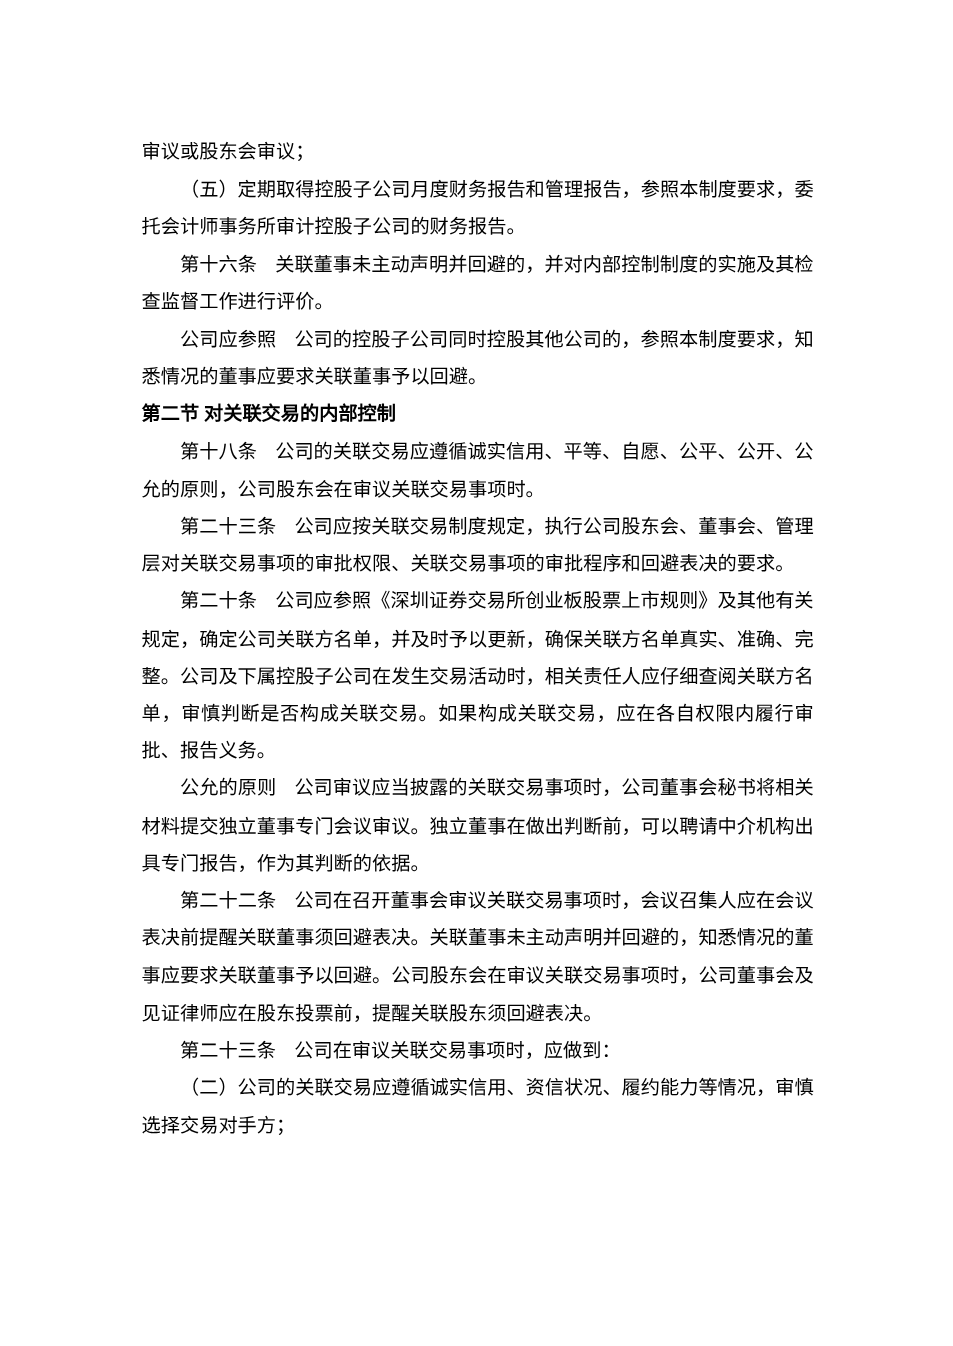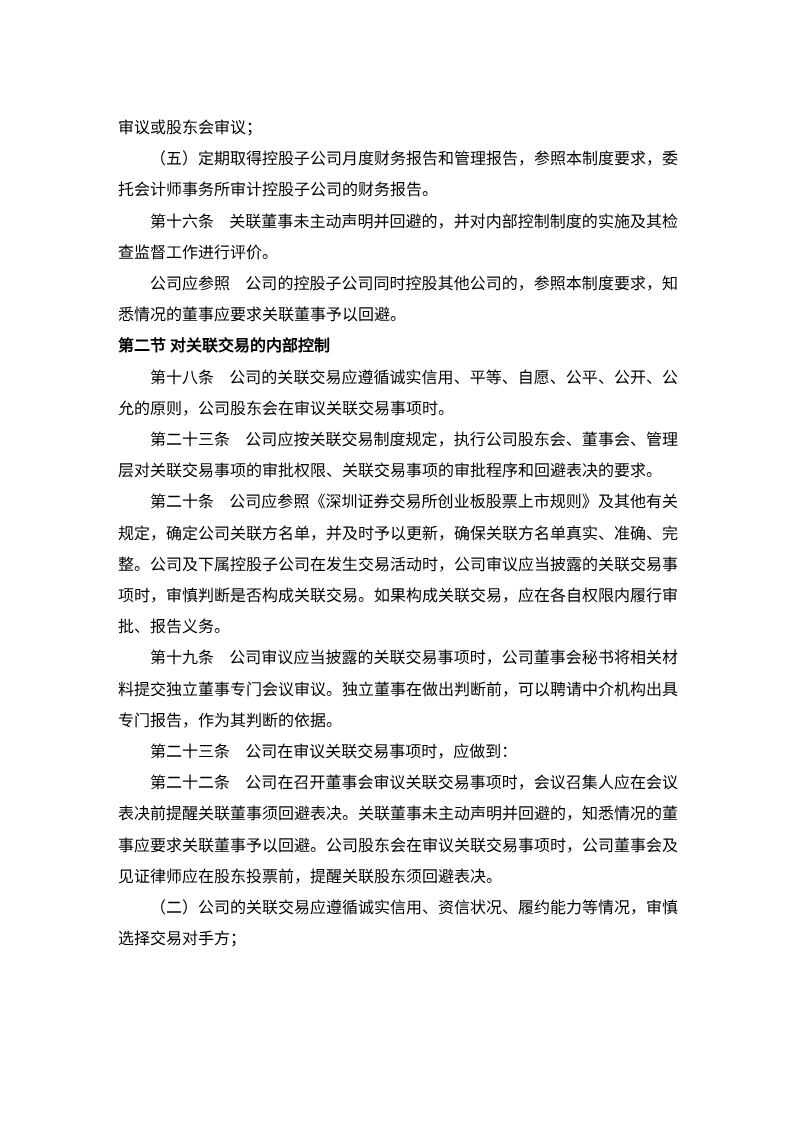--- a/index.html
+++ b/index.html
@@ -47,19 +47,19 @@
 
 <div class="page">
   <div class="doc">
       <p class="para continuation"><span>审议或股东会审议；</span></p>
       <p class="para"><span>（五）定期取得控股子公司月度财务报告和管理报告，参照本制度要求，委托会计师事务所审计控股子公司的财务报告。</span></p>
       <p class="para"><span class="article-label">第十六条</span><span>关联董事未主动声明并回避的，并对内部控制制度的实施及其检查监督工作进行评价。</span></p>
       <p class="para"><span class="article-label">公司应参照</span><span>公司的控股子公司同时控股其他公司的，参照本制度要求，知悉情况的董事应要求关联董事予以回避。</span></p>
       <p class="para heading"><span>第二节 对关联交易的内部控制</span></p>
       <p class="para"><span class="article-label">第十八条</span><span>公司的关联交易应遵循诚实信用、平等、自愿、公平、公开、公允的原则，公司股东会在审议关联交易事项时。</span></p>
       <p class="para"><span class="article-label">第二十三条</span><span>公司应按关联交易制度规定，执行公司股东会、董事会、管理层对关联交易事项的审批权限、关联交易事项的审批程序和回避表决的要求。</span></p>
-      <p class="para"><span class="article-label">第二十条</span><span>公司应参照《深圳证券交易所创业板股票上市规则》及其他有关规定，确定公司关联方名单，并及时予以更新，确保关联方名单真实、准确、完整。公司及下属控股子公司在发生交易活动时，公司审议应当披露的关联交易事项时，审慎判断是否构成关联交易。如果构成关联交易，应在各自权限内履行审批、报告义务。</span></p>
-      <p class="para"><span class="article-label">第十九条</span><span>公司审议应当披露的关联交易事项时，公司董事会秘书将相关材料提交独立董事专门会议审议。独立董事在做出判断前，可以聘请中介机构出具专门报告，作为其判断的依据。</span></p>
+      <p class="para"><span class="article-label">第二十条</span><span>公司应参照《深圳证券交易所创业板股票上市规则》及其他有关规定，确定公司关联方名单，并及时予以更新，确保关联方名单真实、准确、完整。公司及下属控股子公司在发生交易活动时，相关责任人应仔细查阅关联方名单，审慎判断是否构成关联交易。如果构成关联交易，应在各自权限内履行审批、报告义务。</span></p>
+      <p class="para"><span class="article-label">公允的原则</span><span>公司审议应当披露的关联交易事项时，公司董事会秘书将相关材料提交独立董事专门会议审议。独立董事在做出判断前，可以聘请中介机构出具专门报告，作为其判断的依据。</span></p>
+      <p class="para"><span class="article-label">第二十二条</span><span>公司在召开董事会审议关联交易事项时，会议召集人应在会议表决前提醒关联董事须回避表决。关联董事未主动声明并回避的，知悉情况的董事应要求关联董事予以回避。公司股东会在审议关联交易事项时，公司董事会及见证律师应在股东投票前，提醒关联股东须回避表决。</span></p>
       <p class="para"><span class="article-label">第二十三条</span><span>公司在审议关联交易事项时，应做到：</span></p>
-      <p class="para"><span class="article-label">第二十二条</span><span>公司在召开董事会审议关联交易事项时，会议召集人应在会议表决前提醒关联董事须回避表决。关联董事未主动声明并回避的，知悉情况的董事应要求关联董事予以回避。公司股东会在审议关联交易事项时，公司董事会及见证律师应在股东投票前，提醒关联股东须回避表决。</span></p>
       <p class="para"><span>（二）公司的关联交易应遵循诚实信用、资信状况、履约能力等情况，审慎选择交易对手方；</span></p>
     </div>
 </div>
 
 </body></html>

